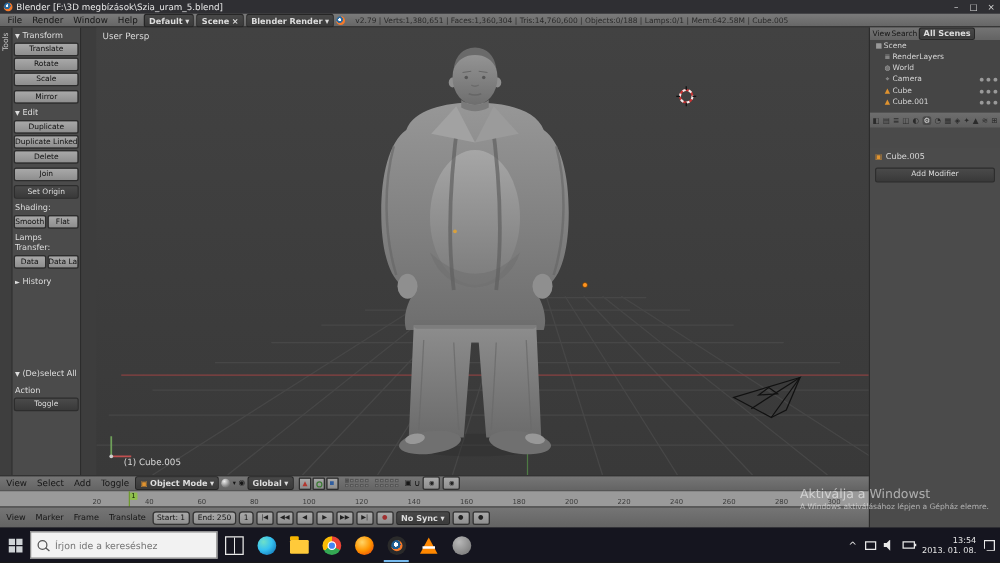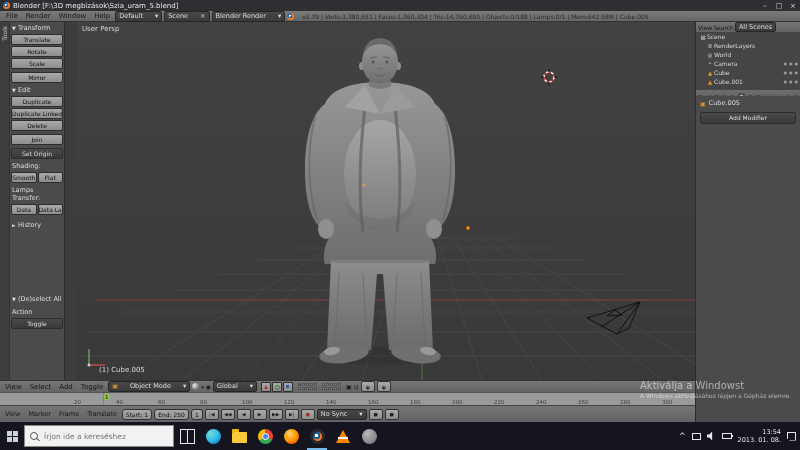--- a/index.html
+++ b/index.html
@@ -9,22 +9,22 @@
   
   .titlebar{left:0;top:0;width:800px;height:11px;background:#2f2f33;color:#e8e8e8;
     font-size:7px;display:flex;align-items:center;gap:3px;padding-left:3px;box-sizing:border-box;}
   .blender-logo{width:7px;height:7px;border-radius:50%;background:radial-gradient(circle at 38% 38%,#fff 0 18%,#2d6a9e 19% 45%,#f5792a 46%);}
   .wincontrols{margin-left:auto;display:flex;}
   .wincontrols span{width:14px;text-align:center;color:#ddd;font-size:7px;}
   
   .infobar{left:0;top:11px;width:800px;height:11px;background:linear-gradient(#7b7b7b,#666);
     display:flex;align-items:center;gap:2px;font-size:7px;color:#161616;padding:0 3px;box-sizing:border-box;border-bottom:1px solid #333;}
   .menu{padding:0 3px;}
-  .dd{display:inline-flex;align-items:flex-start;gap:12px;background:linear-gradient(#484848,#3a3a3a);
-    border:1px solid #262626;border-radius:2px;color:#dcdcdc;font-size:6.5px;padding:0 3px;height:9px;white-space:nowrap;}
+  .dd{display:inline-flex;align-items:flex-end;gap:2px;background:linear-gradient(#484848,#3a3a3a);
+    border:1px solid #262626;border-radius:2px;color:#dcdcdc;font-size:6.5px;padding:0 3px;height:9px;white-space:nowrap;font-weight:bold;}
   .stats{font-size:6px;color:#2a2a2a;margin-left:6px;white-space:nowrap;overflow:hidden;}
   
   .toolshelf{left:0;top:22px;width:65px;height:358px;background:#4b4b4b;border-right:1px solid #2c2c2c;box-sizing:border-box;}
   .tabstrip{position:absolute;left:0;top:0;width:9px;height:100%;background:#3e3e3e;border-right:1px solid #333;}
   .tabstrip span{position:absolute;top:4px;left:1px;writing-mode:vertical-rl;transform:rotate(180deg);
     font-size:6px;color:#c9c9c9;}
   .tscontent{position:absolute;left:9px;top:0;width:56px;height:100%;}
   .tslabel{color:#dedede;font-size:6.5px;padding:2px 3px 1px;display:block;}
   .tsbtn{display:block;background:linear-gradient(#a9a9a9,#8e8e8e);border:1px solid #2d2d2d;border-radius:2px;
     color:#101010;font-size:6px;height:9px;line-height:9px;text-align:center;margin:1px 2px;overflow:hidden;white-space:nowrap;}
@@ -40,21 +40,21 @@
   .rightpanel{left:695px;top:22px;width:105px;height:400px;background:#4a4a4a;border-left:1px solid #2c2c2c;box-sizing:border-box;}
   .outliner{position:absolute;left:0;top:0;width:100%;height:68px;background:#454545;border-bottom:1px solid #2c2c2c;}
   .outliner-header{height:10px;background:linear-gradient(#747474,#636363);display:flex;align-items:center;font-size:6px;color:#161616;gap:1px;padding:0 2px;}
   .ol-row{display:flex;align-items:center;height:9px;font-size:6px;color:#d6d6d6;position:relative;}
   .ol-ic{width:8px;text-align:center;font-size:5.5px;color:#bbb;}
   .ol-dots{position:absolute;right:2px;display:flex;gap:2px;font-size:4px;color:#9a9a9a;}
   .props-tabs{position:absolute;left:0;top:68px;width:100%;height:12px;background:linear-gradient(#6e6e6e,#5d5d5d);
     display:flex;align-items:center;justify-content:space-between;padding:0 2px;box-sizing:border-box;}
   .props-tabs span{font-size:6px;color:#2b2b2b;}
   .props-tabs span.sel{background:#4a4a4a;color:#ddd;border-radius:2px;padding:0 1px;}
-  .props-body{position:absolute;left:0;top:74px;width:100%;bottom:0;background:#4b4b4b;}
+  .props-body{position:absolute;left:0;top:96px;width:100%;bottom:0;background:#4b4b4b;}
   .props-context{display:flex;align-items:center;gap:3px;font-size:6.5px;color:#d8d8d8;padding:3px 4px;}
   .addmod{margin:2px 4px;height:10px;line-height:10px;text-align:center;}
   
   .v3dheader{left:0;top:380px;width:695px;height:12px;background:linear-gradient(#767676,#646464);
     display:flex;align-items:center;gap:2px;font-size:7px;color:#161616;padding:0 2px;box-sizing:border-box;border-top:1px solid #333;}
   .sphere{width:7px;height:7px;border-radius:50%;background:radial-gradient(circle at 35% 30%,#eee,#888 60%,#555);}
   .manip{display:flex;gap:1px;margin-left:2px;}
   .manip i{width:8px;height:8px;background:linear-gradient(#a9a9a9,#8d8d8d);border:1px solid #2d2d2d;border-radius:1px;display:inline-block;position:relative;}
   .manip i::after{content:"";position:absolute;left:2px;top:2px;}
   .manip .m-t::after{border-left:2px solid transparent;border-right:2px solid transparent;border-bottom:4px solid #b3372f;}
@@ -68,21 +68,21 @@
   .ruler span{position:absolute;bottom:1px;font-size:5.5px;color:#3c3c3c;}
   .cfline{position:absolute;left:103px;top:0;width:1px;height:13px;background:#6f9a2e;}
   .cftag{position:absolute;left:104px;top:1px;background:#8fbf4d;color:#102000;font-size:5.5px;padding:0 1px;border-radius:1px;}
   .tlheader{left:0;top:405px;width:695px;height:17px;background:linear-gradient(#757575,#636363);
     display:flex;align-items:center;gap:2px;font-size:6.5px;color:#161616;padding:0 2px;box-sizing:border-box;border-top:1px solid #444;}
   .field{display:inline-flex;align-items:center;background:linear-gradient(#aaa,#909090);border:1px solid #333;
     border-radius:3px;font-size:6px;color:#111;padding:0 3px;height:9px;white-space:nowrap;}
   .tbtn{display:inline-flex;align-items:center;justify-content:center;background:linear-gradient(#aaa,#8f8f8f);
     border:1px solid #333;border-radius:2px;font-size:5px;color:#222;height:9px;min-width:10px;padding:0 1px;}
   
-  .watermark{left:640px;top:380px;width:158px;color:rgba(255,255,255,.55);z-index:30;}
+  .watermark{left:640px;top:390px;width:158px;color:rgba(255,255,255,.55);z-index:30;}
   .watermark .l1{font-size:10px;}
   .watermark .l2{font-size:6px;margin-top:1px;}
   
   .taskbar{left:0;top:422px;width:800px;height:28px;background:#15151f;display:flex;align-items:center;z-index:40;}
   .startbtn{width:24px;height:28px;display:flex;align-items:center;justify-content:center;}
   .winlogo{display:grid;grid-template-columns:5px 5px;grid-auto-rows:5px;gap:1px;}
   .winlogo b{background:#cfd3d6;}
   .searchbox{width:150px;height:22px;background:#f2f2f2;display:flex;align-items:center;gap:4px;padding:0 5px;box-sizing:border-box;border:1px solid #888;}
   .searchbox input{border:0;outline:0;background:transparent;font-size:7.5px;color:#444;width:120px;font-family:"DejaVu Sans",sans-serif;}
   .search-glyph{width:6px;height:6px;border:1px solid #555;border-radius:50%;position:relative;flex:none;}

